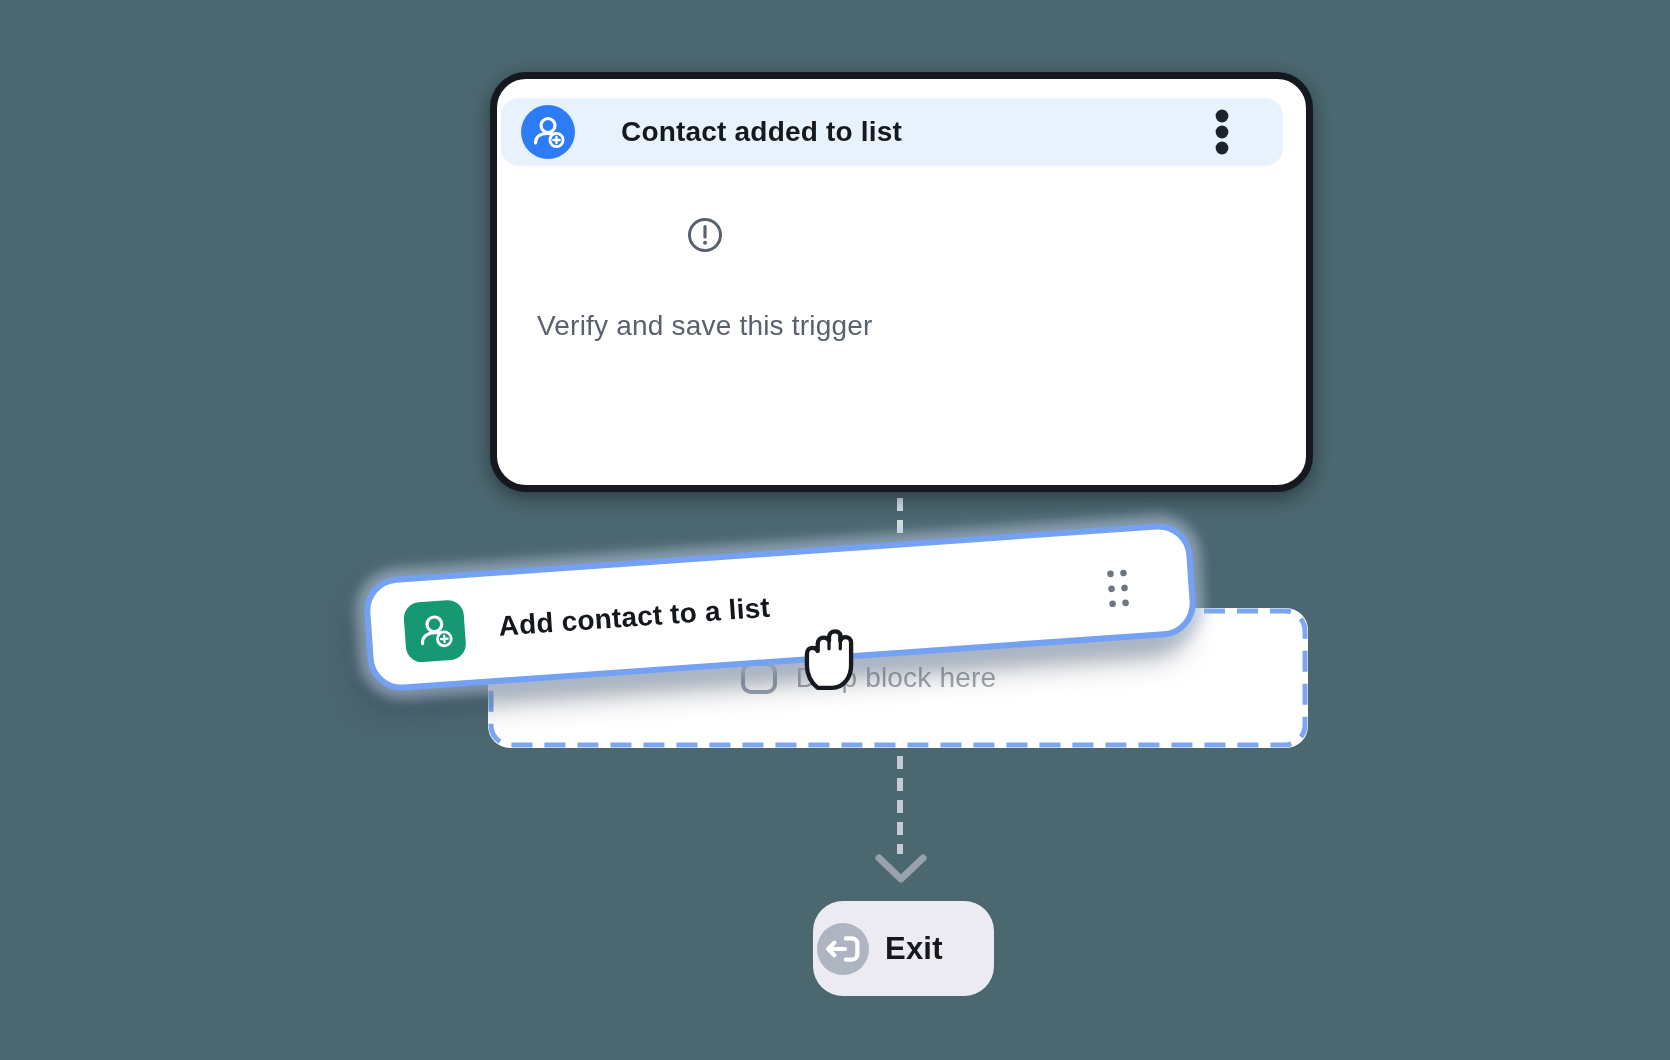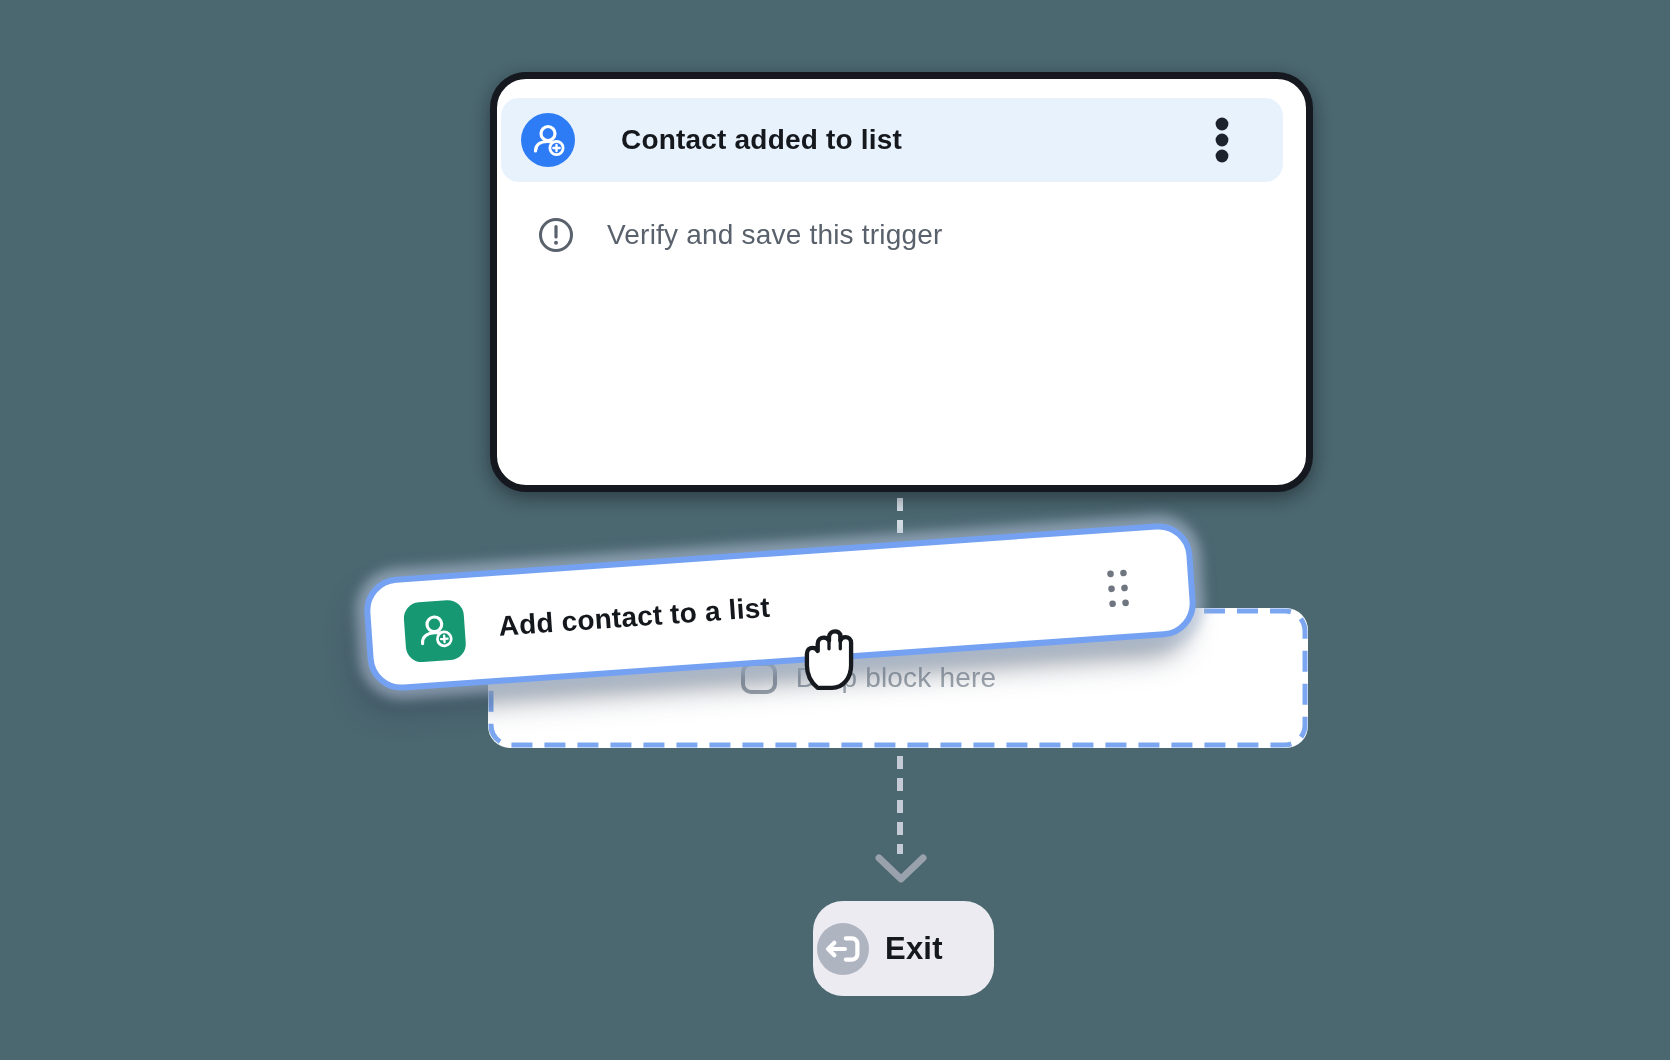--- a/index.html
+++ b/index.html
@@ -15,35 +15,35 @@
   .connector-layer{position:absolute;inset:0;z-index:1;pointer-events:none;}
 
   
   .trigger-card{
     position:absolute;left:490px;top:72px;width:823px;height:420px;
     background:#ffffff;border:7px solid #15191F;border-radius:36px;
     box-shadow:0 6px 18px rgba(8,12,18,.45);
     box-sizing:border-box;z-index:3;
   }
   .trigger-header{
-    position:absolute;left:4px;right:23px;top:19px;height:84px;
+    position:absolute;left:4px;right:23px;top:19px;height:68px;
     background:#E8F2FD;border-radius:18px;
     display:flex;align-items:center;padding:4px 20px;box-sizing:border-box;
   }
   .circle-icon{
     width:54px;height:54px;border-radius:50%;flex:0 0 auto;
     display:flex;align-items:center;justify-content:center;
   }
   .circle-icon.blue{background:#2E7CF5;margin-right:46px;}
   .trigger-title{
     font-size:28px;font-weight:700;color:#15181D;letter-spacing:.2px;flex:1;
   }
   .kebab{flex:0 0 auto;margin-right:34px;}
   .verify-row{
-    position:absolute;left:40px;top:137px;display:flex;align-items:center;gap:32px;
+    position:absolute;left:40px;top:137px;display:flex;align-items:center;gap:56px;flex-direction:column;
   }
   .verify-text{font-size:28px;font-weight:400;color:#59616C;letter-spacing:.2px;}
 
   
   .drop-zone{
     position:absolute;left:488px;top:608px;width:820px;height:140px;
     background:#ffffff;border-radius:22px;z-index:2;box-sizing:border-box;
   }
   .drop-zone .dash-border{position:absolute;inset:0;}
   .drop-zone-content{

